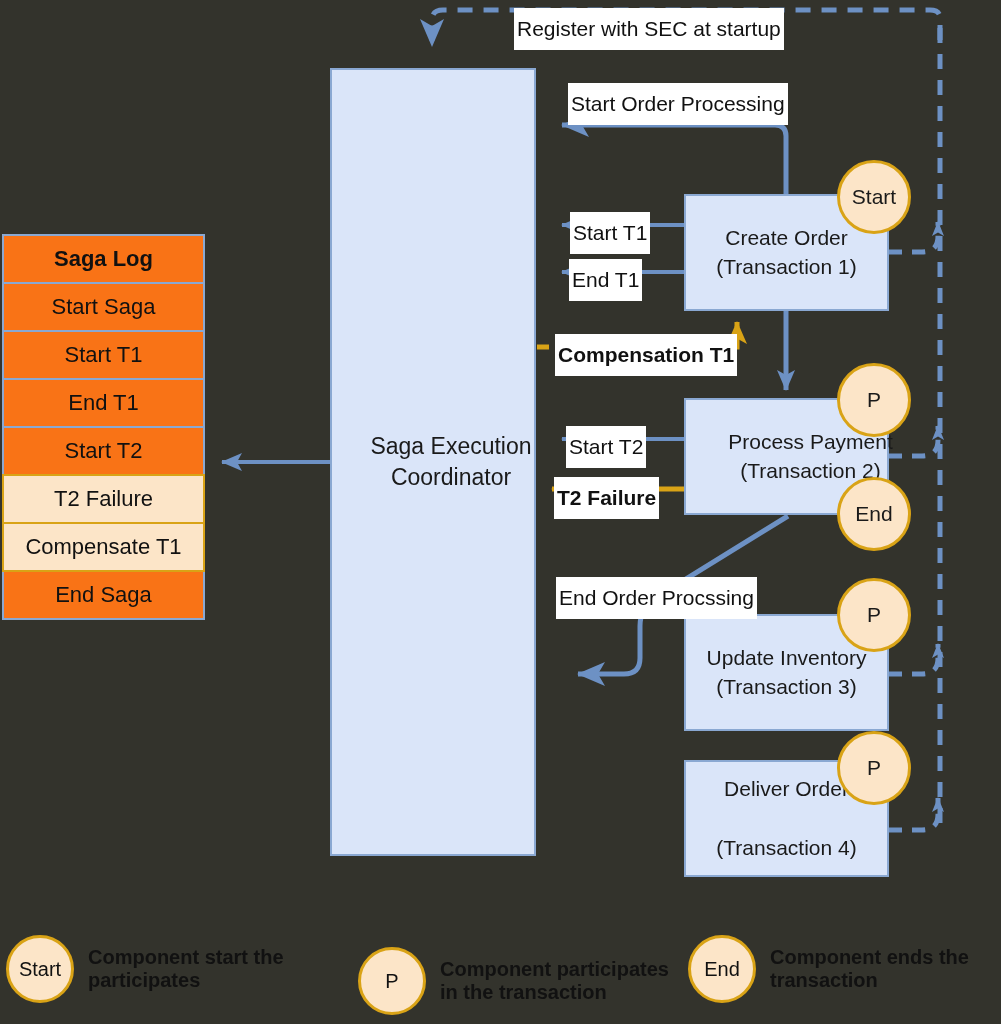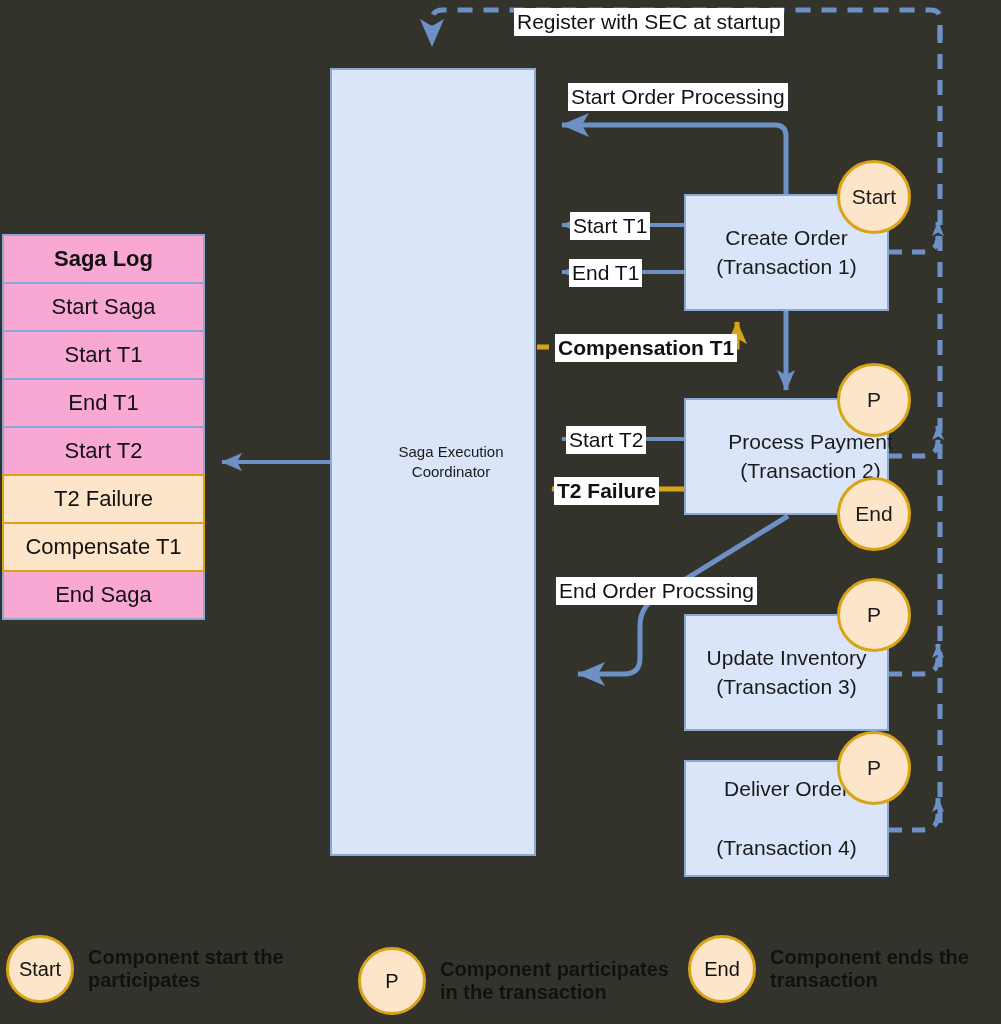--- a/index.html
+++ b/index.html
@@ -24,21 +24,21 @@
     color:#1a1a1a;
     font-size:21px;
     line-height:1.35;
     text-align:center;
     z-index:3;
   }
   .node .ln{display:block;white-space:nowrap;}
 
   #sec{
     left:330px;top:68px;width:206px;height:788px;
-    font-size:15px;
+    font-size:23px;
     padding-left:36px;
   }
 
   .txn{width:205px;height:117px;justify-content:center;}
   #txn1{left:684px;top:194px;}
   #txn2{left:684px;top:398px;padding-left:48px;}
   #txn3{left:684px;top:614px;}
   #txn4{left:684px;top:760px;gap:30px;}
 
   
@@ -55,39 +55,39 @@
   #badge-t1-start{left:837px;top:160px;}
   #badge-t2-p{left:837px;top:363px;}
   #badge-t2-end{left:837px;top:477px;}
   #badge-t3-p{left:837px;top:578px;}
   #badge-t4-p{left:837px;top:731px;}
 
   
   #sagalog{position:absolute;left:2px;top:234px;width:203px;z-index:3;}
   .log-row{
     height:50px;
-    background:#f9a8d4;
+    background:#f97316;
     border:2px solid #8aa8d2;
     box-sizing:border-box;
     margin-top:-2px;
     display:flex;align-items:center;justify-content:center;
     font-size:22px;color:#111;
   }
   .log-row:first-child{margin-top:0;}
   .log-row.header{font-weight:bold;}
   .log-row.fail{background:#fce5c8;border-color:#d9a316;position:relative;z-index:4;}
 
   
   .elabel{
     position:absolute;
     background:#ffffff;
     color:#111;
     font-size:21px;
     line-height:26px;
-    padding:1px 3px;
+    padding:8px 3px;
     white-space:nowrap;
     z-index:8;
   }
   .elabel.bold{font-weight:bold;}
 
   #lbl-register{left:514px;top:8px;}
   #lbl-startorder{left:568px;top:83px;}
   #lbl-startt1{left:570px;top:212px;}
   #lbl-endt1{left:569px;top:259px;}
   #lbl-comp1{left:555px;top:334px;}

